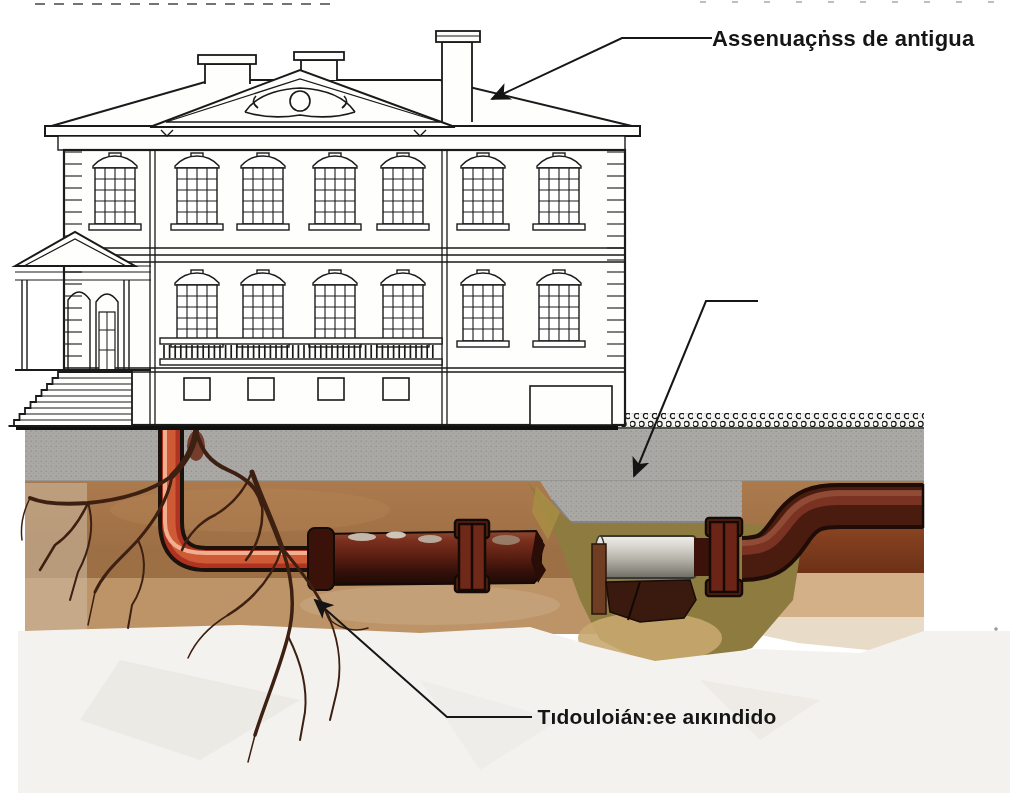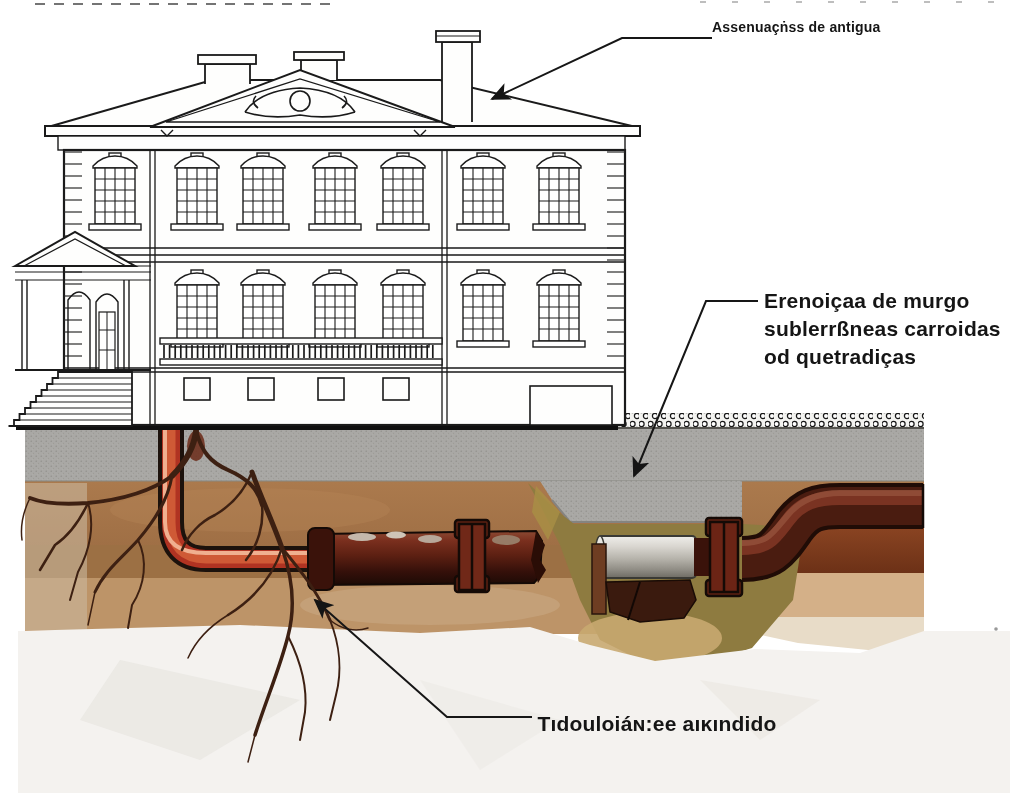--- a/index.html
+++ b/index.html
@@ -1,24 +1,24 @@
 <!DOCTYPE html>
 <html style="--c-ink: #1a1a1a; --c-concrete_gray: #a9a8a5; --c-soil_brown: #a5744a; --c-soil_brown_deep: #9c7044; --c-soil_tan: #bd9468; --c-soil_olive: #8e7b40; --c-soil_rust: #8a4422; --c-soil_pink: #e8dcc8; --c-pipe_red: #b03322; --c-pipe_rust_dark: #5d2012; --c-pipe_silver: #c9c6c0; --c-root_brown: #3d2012; --c-marble_white: #f4f2ef;"><head>
 <meta charset="utf-8">
 <style>
   html,body{margin:0;padding:0;background:#ffffff;}
   #stage{position:relative;width:1024px;height:793px;background:#ffffff;overflow:hidden;
          font-family:"Liberation Sans","DejaVu Sans",sans-serif;}
   #scene{position:absolute;left:0;top:0;}
   .lbl{position:absolute;color:#151515;font-weight:700;letter-spacing:.2px;}
-  .lbl-settlement{left:712px;top:19px;font-size:14px;white-space:nowrap;}
+  .lbl-settlement{left:712px;top:26px;font-size:22px;white-space:nowrap;}
   .lbl-walls{left:764px;top:287px;font-size:21px;line-height:28px;}
   .lbl-walls span{display:block;white-space:nowrap;}
   .lbl-pipe{left:492px;top:702px;width:330px;font-size:21px;line-height:30px;text-align:center;}
-  .lbl-pipe span{display:block;white-space:nowrap;margin-top:7px;}
+  .lbl-pipe span{display:block;white-space:nowrap;}
 </style>
 </head>
 <body>
 
 <div id="stage">
 
 <svg id="scene" width="1024" height="793" viewBox="0 0 1024 793" xmlns="http://www.w3.org/2000/svg">
 
   <defs>
     <pattern id="stipplePat" width="5" height="5" patternUnits="userSpaceOnUse">
@@ -365,23 +365,18 @@
 
   <g fill="none" stroke="#161616" stroke-width="2">
     <path d="M712,38 L622,38 L492,99" marker-end="url(#arrowM)"></path>
     <path d="M758,301 L706,301 L634,476" marker-end="url(#arrowM)"></path>
     <path d="M532,717 L447,717 L315,600" marker-end="url(#arrowM)"></path>
   </g>
 </svg>
 
 <div class="lbl lbl-settlement">Assenuaçṅss de antigua</div>
 
-<div class="lbl lbl-walls">
-  <span>Erenoiçaa de murgo</span>
-  <span>sublerrßneas carroidas</span>
-  <span>od quetradiças</span>
-</div>
 
 <div class="lbl lbl-pipe">
   <span>Tıdouloiáɴ:ee aıĸındido</span>
 </div>
 
 </div>
 
 </body></html>

